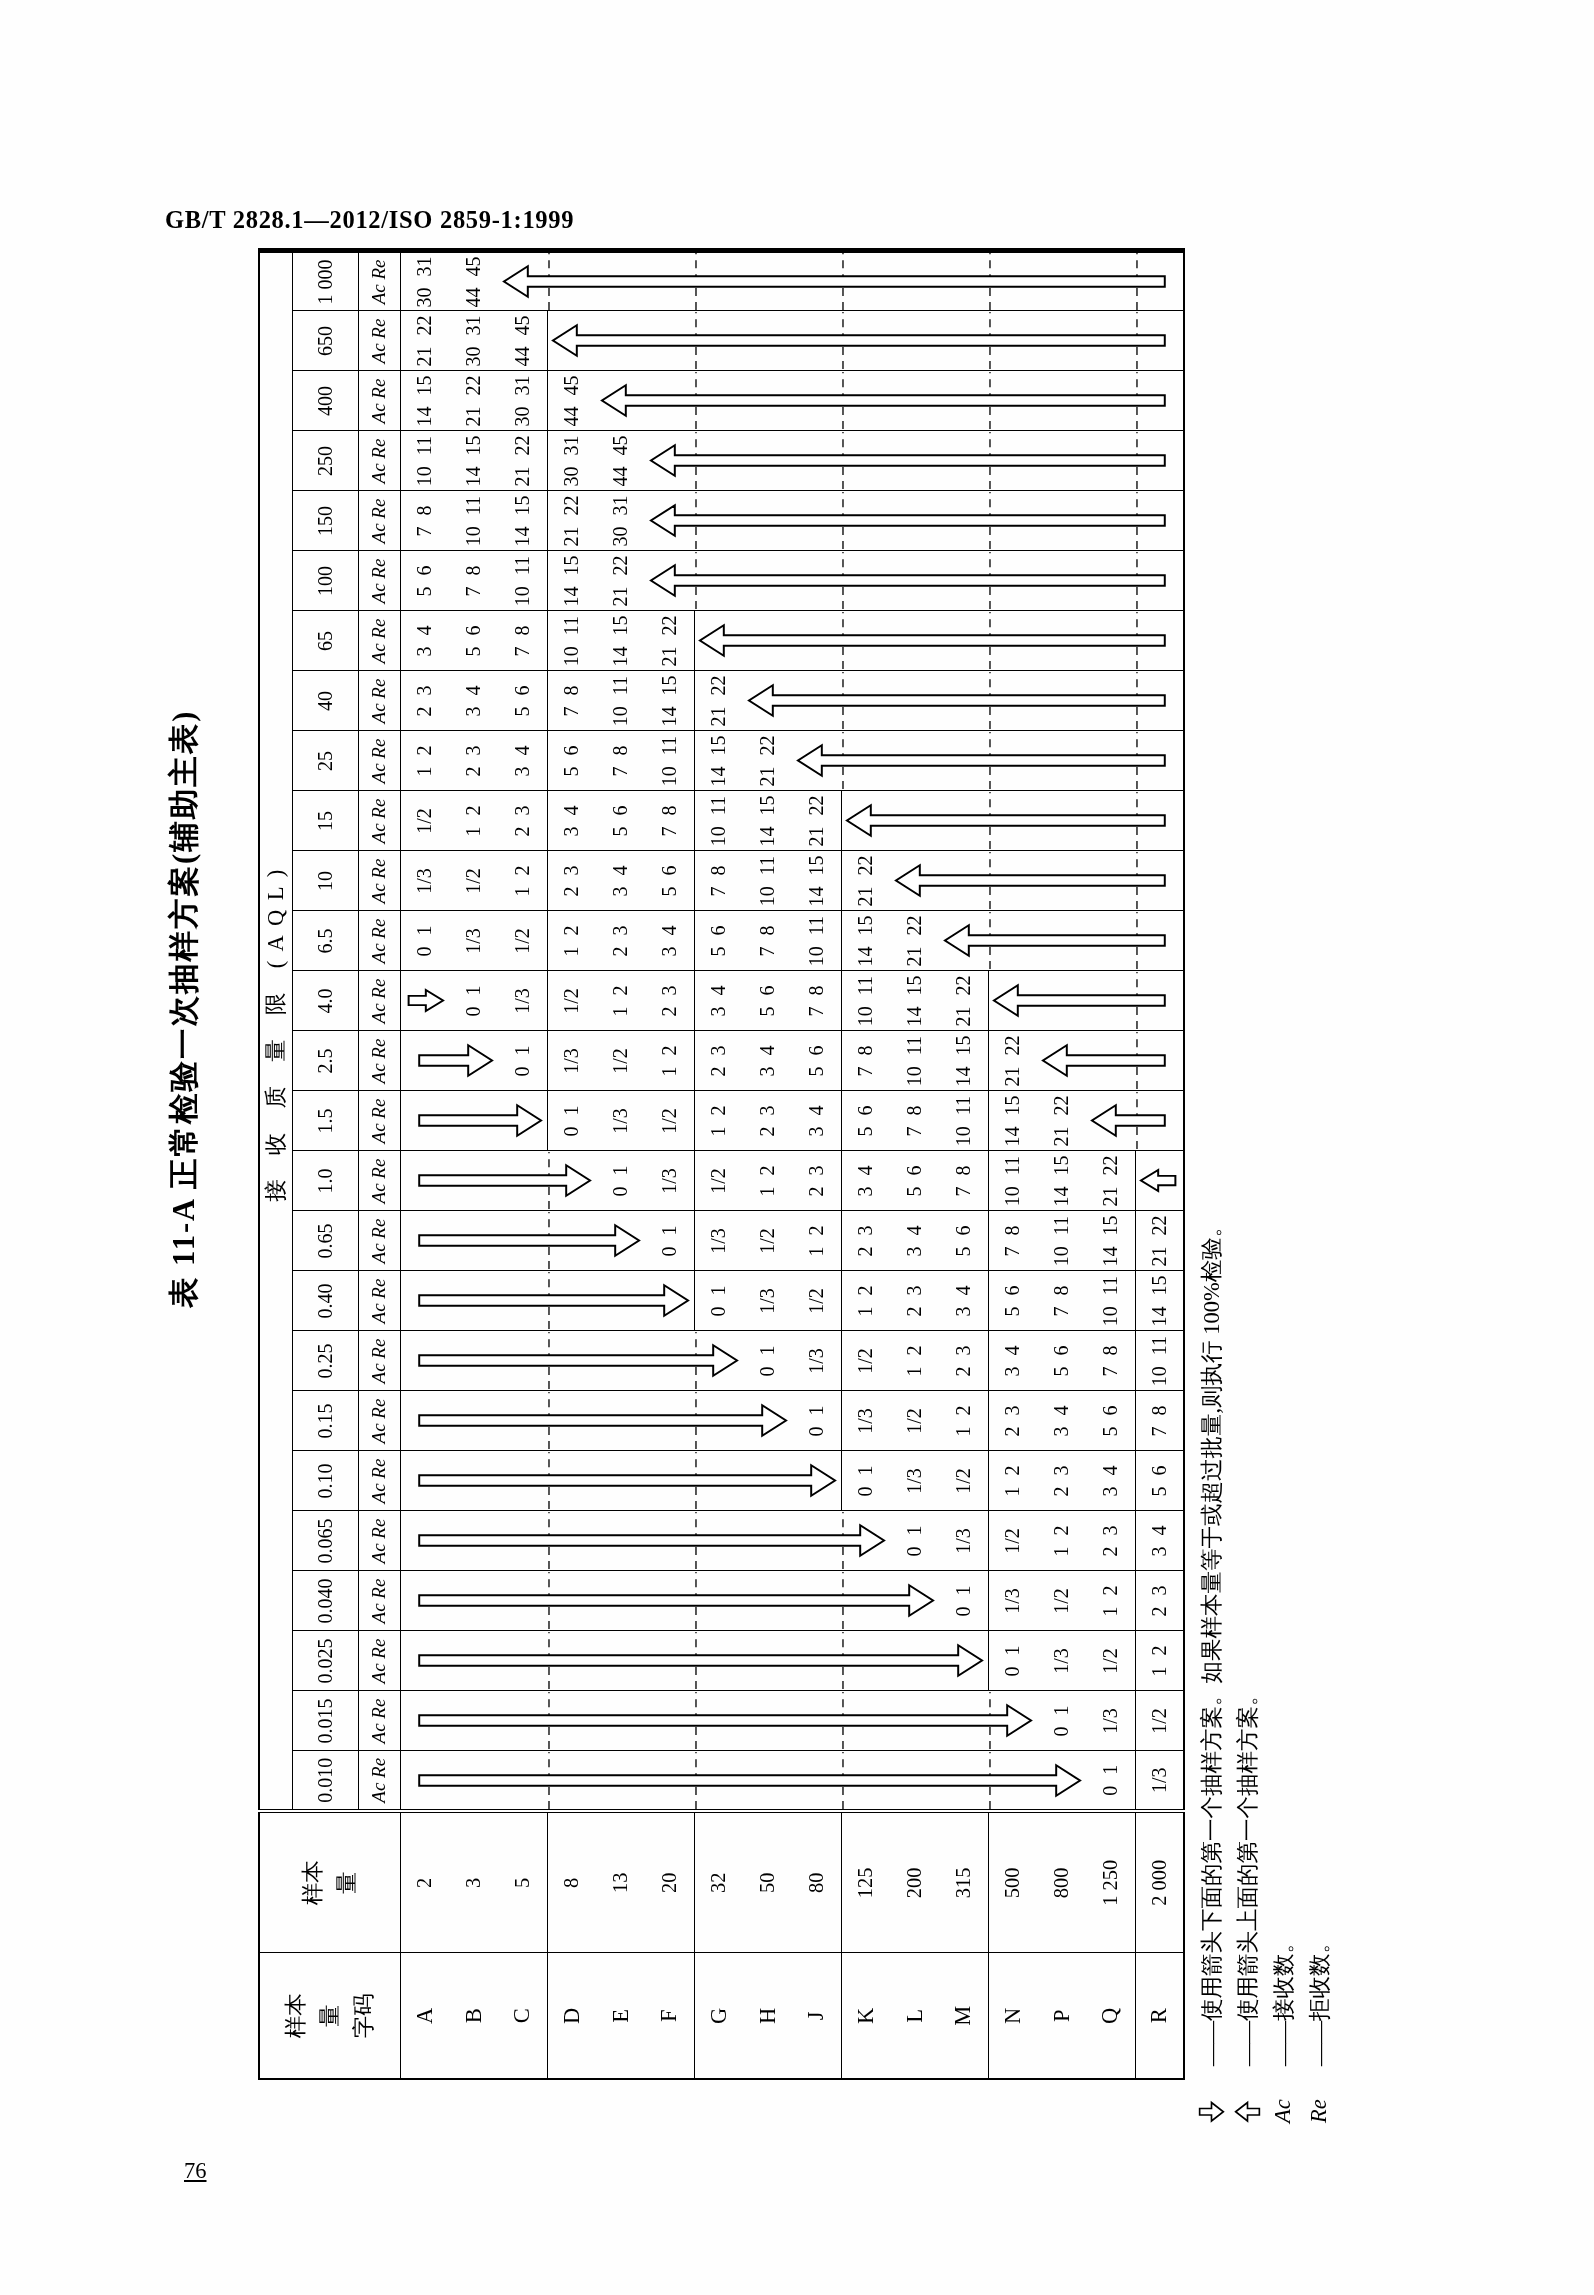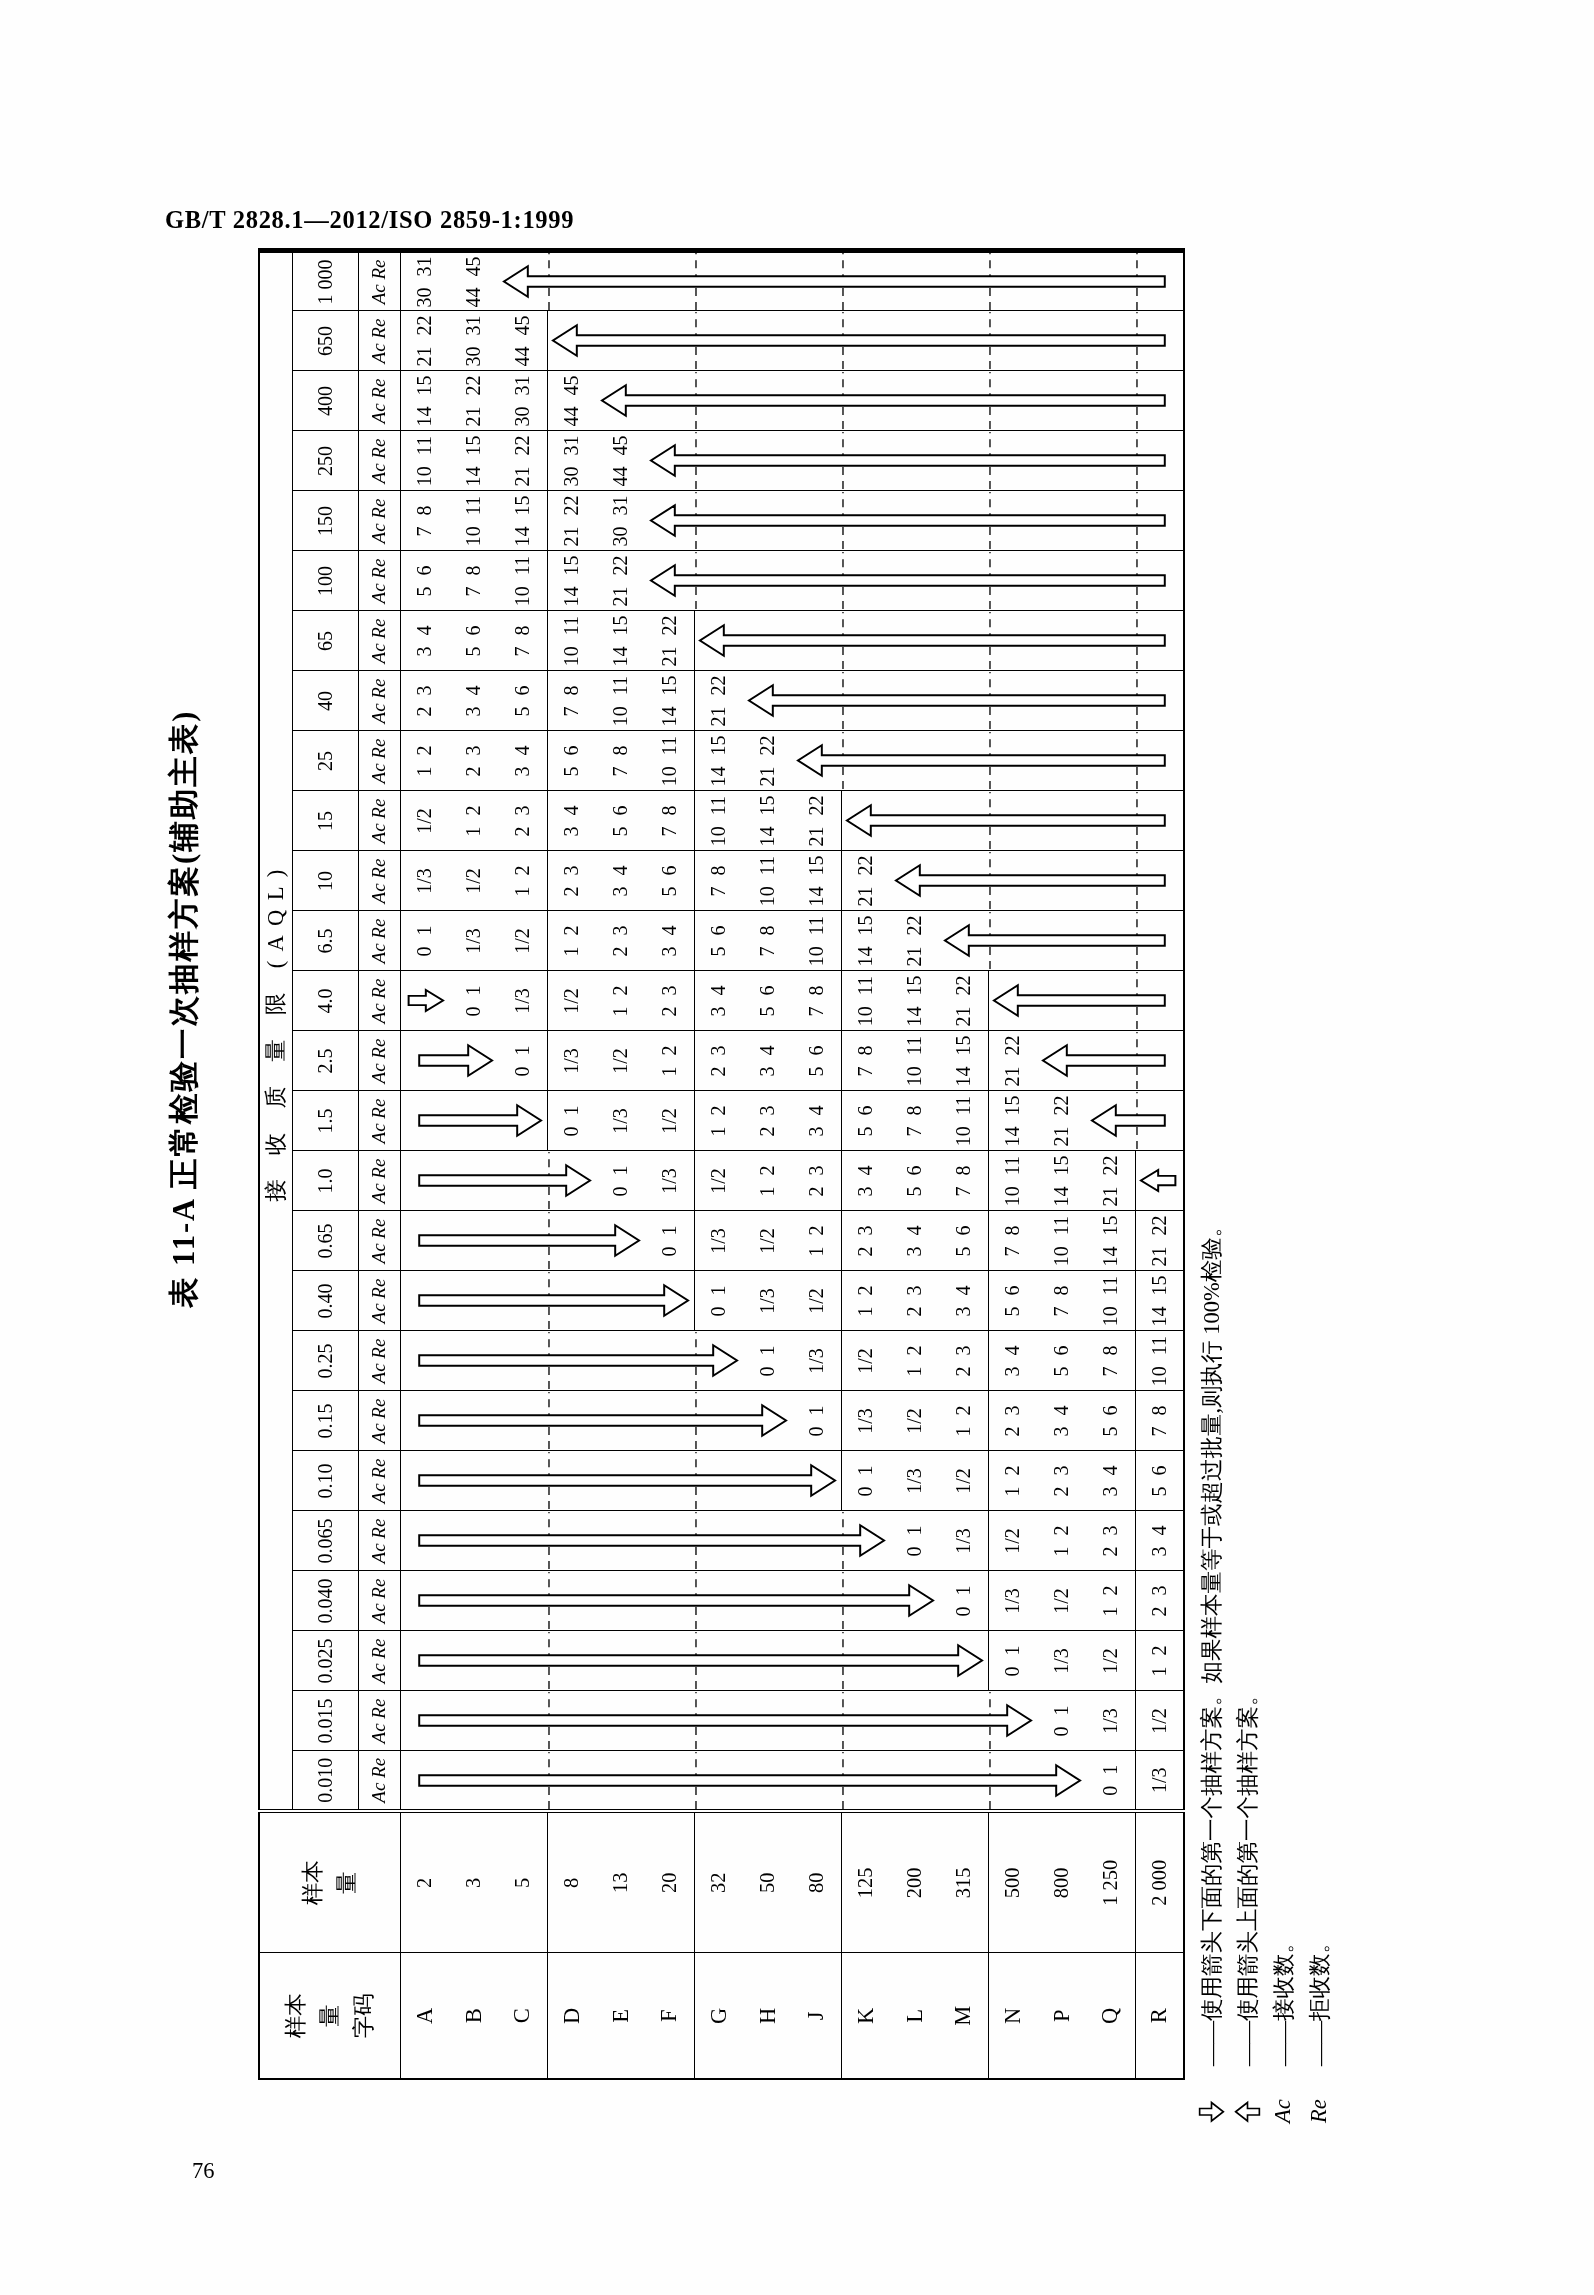--- a/index.html
+++ b/index.html
@@ -2,21 +2,21 @@
 <html style="font-size:10.6px"><head>
 <meta charset="utf-8">
 <style>
   html,body{margin:0;padding:0;}
   body{
     width:1595px;height:2295px;position:relative;background:#fefefe;
     font-family:"Liberation Serif","DejaVu Serif",serif;color:#000;
     overflow:hidden;
   }
   #gb-header{position:absolute;left:165px;top:191px;font-size:24.5px;font-weight:bold;letter-spacing:0.7px;margin-top:15px;}
-  #page-number{position:absolute;left:192px;top:2158px;font-size:22.5px;}
+  #page-number{position:absolute;left:184px;top:2158px;font-size:22.5px;text-decoration:underline;}
   
   #rot{
     position:absolute;left:159px;top:248px;width:1974px;height:1192px;
     transform:rotate(-90deg) translateX(-1974px);transform-origin:0 0;
   }
   #tbl-title{position:absolute;left:914px;top:5.3px;font-size:30.5px;font-weight:bold;letter-spacing:2px;white-space:nowrap;}
   table.tbl{
     position:absolute;left:142px;top:99px;border-collapse:collapse;table-layout:fixed;
     width:1818px;
   }

